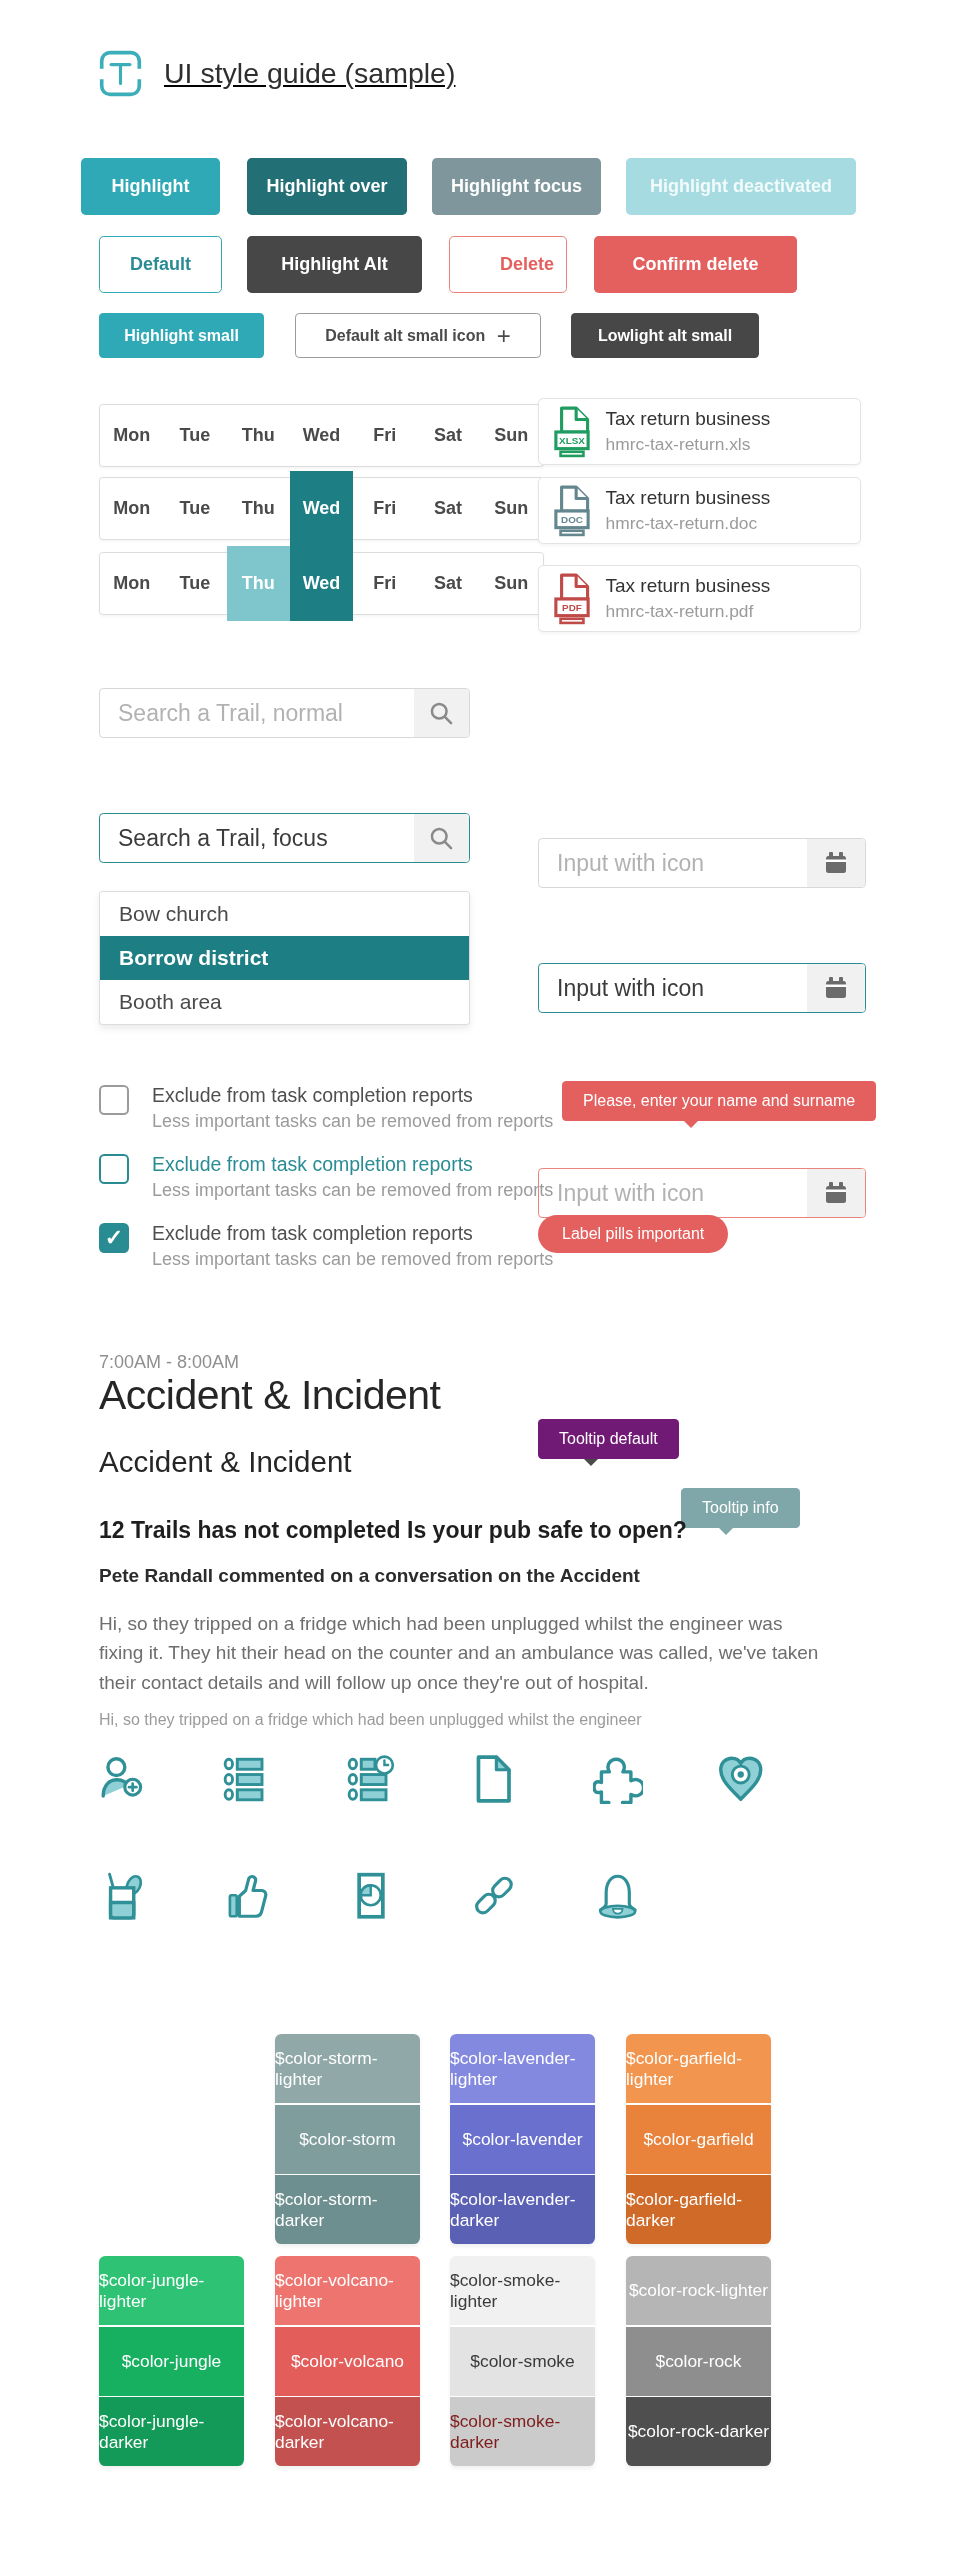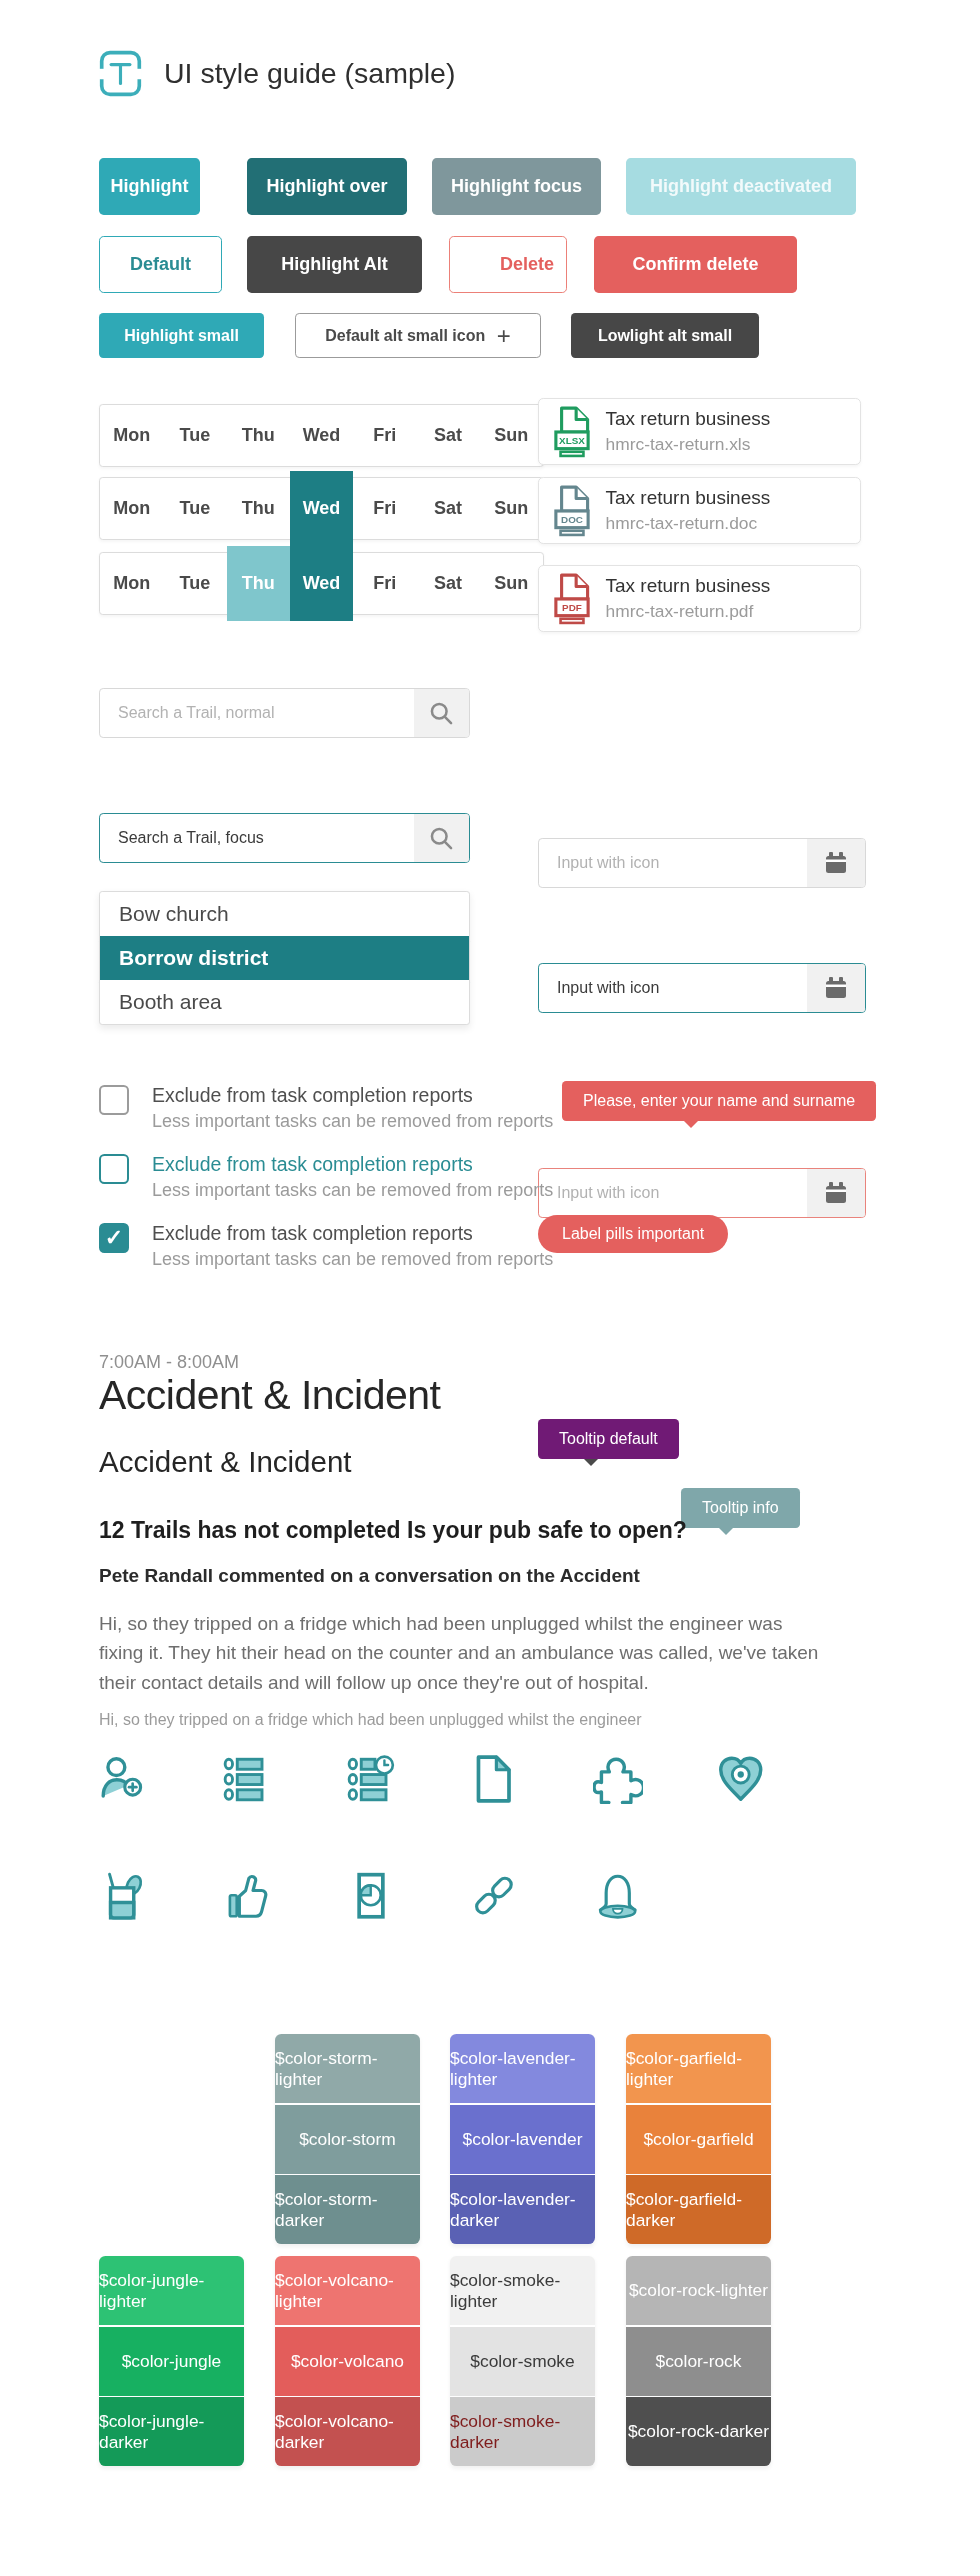--- a/index.html
+++ b/index.html
@@ -40,21 +40,21 @@
        border:1.1px solid #E3E3E3;border-radius:5.3px;box-sizing:border-box;padding-left:13.7px;
        box-shadow:0 1.6px 3.2px rgba(0,0,0,.04);cursor:pointer;}
   .file-text{margin-left:14.8px;}
   .file-title{font-size:19px;color:#333;}
   .file-name{font-size:17.4px;color:#9B9B9B;margin-top:3.2px;}
 
   
   .inp{position:relative;background:#fff;border:1.1px solid #D8D8D8;border-radius:4.2px;
        box-sizing:border-box;overflow:hidden;}
   .inp input{position:absolute;left:0;top:0;width:100%;height:100%;border:none;outline:none;
-       background:transparent;font-family:"Liberation Sans",sans-serif;font-size:16px;
+       background:transparent;font-family:"Liberation Sans",sans-serif;font-size:23px;
        color:#3B3B3B;padding:0 63px 0 18px;box-sizing:border-box;}
   .inp input::placeholder{color:#B2B2B2;opacity:1;}
   .inp .icon-box{position:absolute;right:0;top:0;bottom:0;width:55px;background:#F1F1F1;
        display:flex;align-items:center;justify-content:center;}
   .inp.focus{border:1.6px solid var(--teal-border);}
   .inp.error{border:1.6px solid #E9837C;}
   .caret{position:absolute;left:40px;top:12.6px;width:1.6px;height:24px;background:#333;}
 
   
   .dropdown{width:371px;background:#fff;border:1.1px solid #DCDCDC;border-radius:3.2px;
@@ -107,35 +107,35 @@
 
   .icon-cell{width:50px;height:50px;}
   svg{display:block;}
 </style>
 </head>
 <body>
 
 <div id="page">
 
   
-  <div class="abs" style="left:99px;top:50px;display:flex;align-items:center;">
+  <div class="abs" style="left:99px;top:50px;display:flex;align-items:center;text-decoration:underline;">
     <span>
       <svg width="43" height="47" viewBox="0 0 82 90">
         <rect x="5" y="5" width="72" height="80" rx="16" fill="none" stroke="#3CAEBA" stroke-width="7"></rect>
         <rect x="0" y="36" width="10" height="20" fill="#fff"></rect>
         <rect x="72" y="36" width="10" height="20" fill="#fff"></rect>
         <line x1="23" y1="28" x2="59" y2="28" stroke="#3CAEBA" stroke-width="6" stroke-linecap="round"></line>
         <line x1="41" y1="30" x2="41" y2="64" stroke="#3CAEBA" stroke-width="6" stroke-linecap="round"></line>
       </svg>
     </span>
     <span class="app-title" style="margin-left:22px;">UI style guide (sample)</span>
   </div>
 
   
-  <div class="btn btn-highlight abs" style="left:99px;top:158px;width:101px;height:57px;">
+  <div class="btn btn-highlight abs" style="left:81px;top:158px;width:139px;height:57px;">
       <span>Highlight</span>
     </div>
   <div class="btn btn-highlight-over abs" style="left:247px;top:158px;width:160px;height:57px;">
       <span>Highlight over</span>
     </div>
   <div class="btn btn-highlight-focus abs" style="left:432px;top:158px;width:169px;height:57px;">
       <span>Highlight focus</span>
     </div>
   <div class="btn btn-highlight-deactivated abs" style="left:626px;top:158px;width:230px;height:57px;">
       <span>Highlight deactivated</span>

